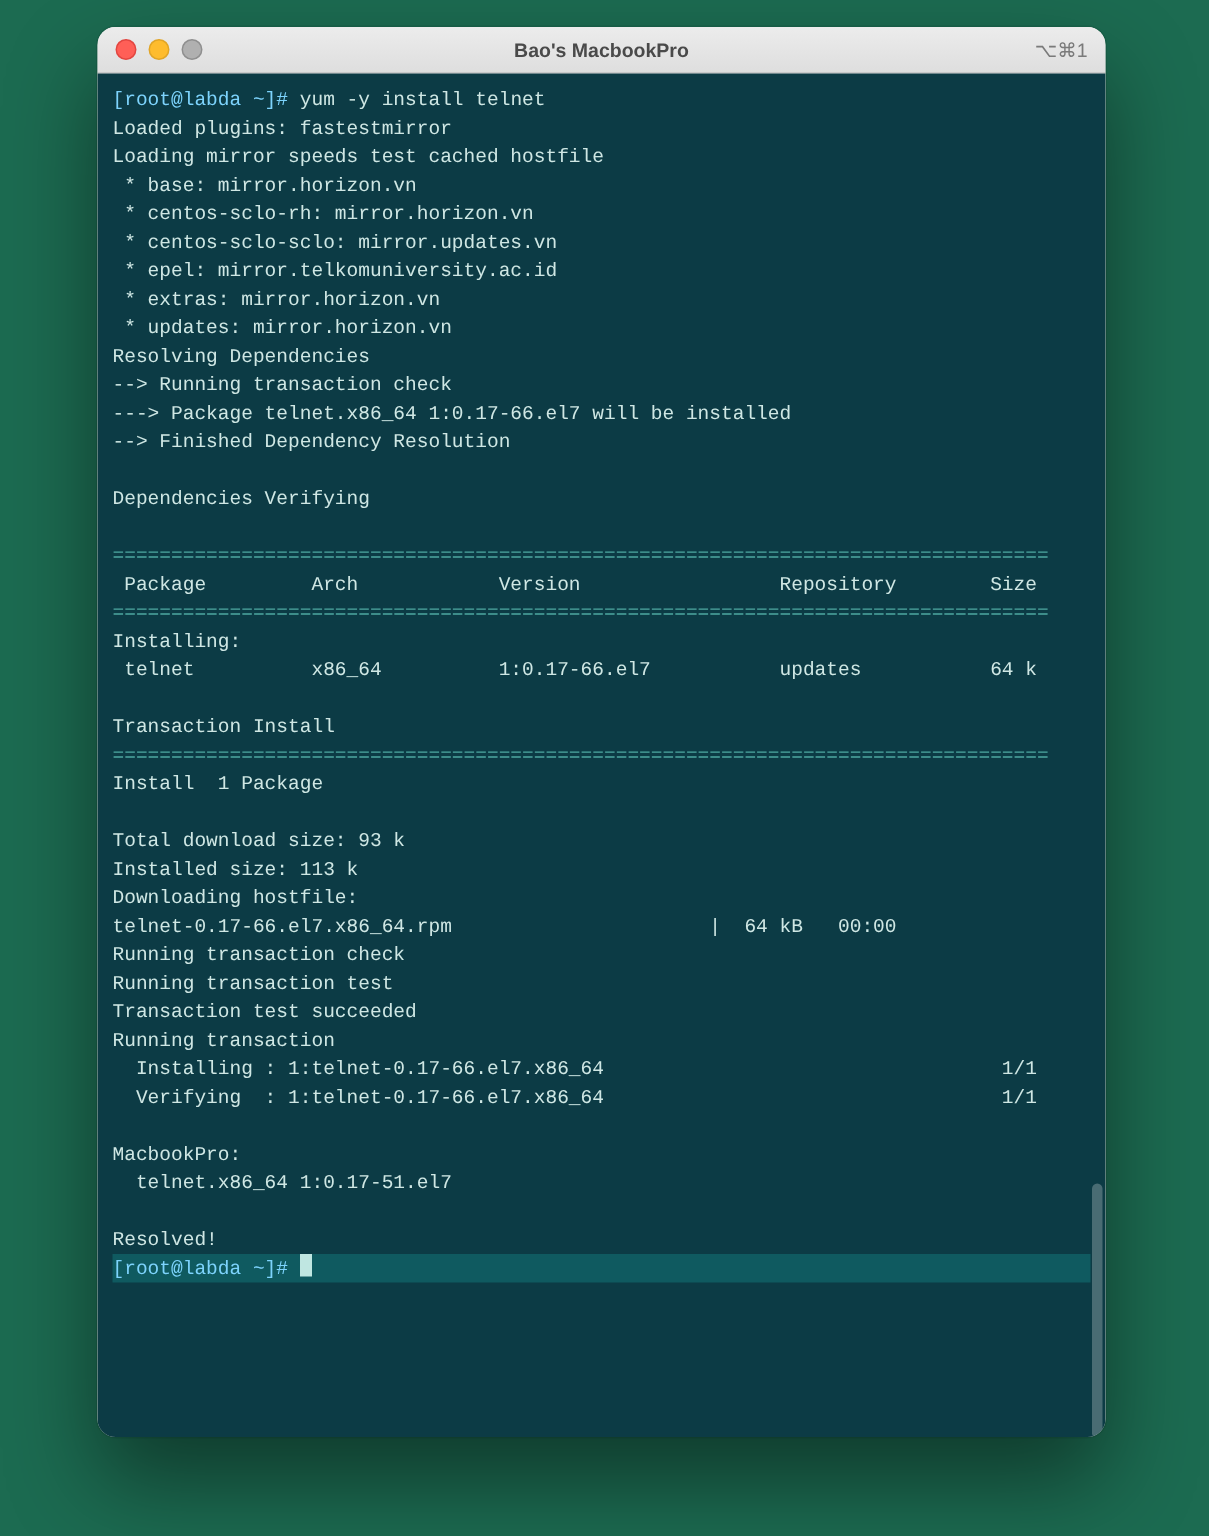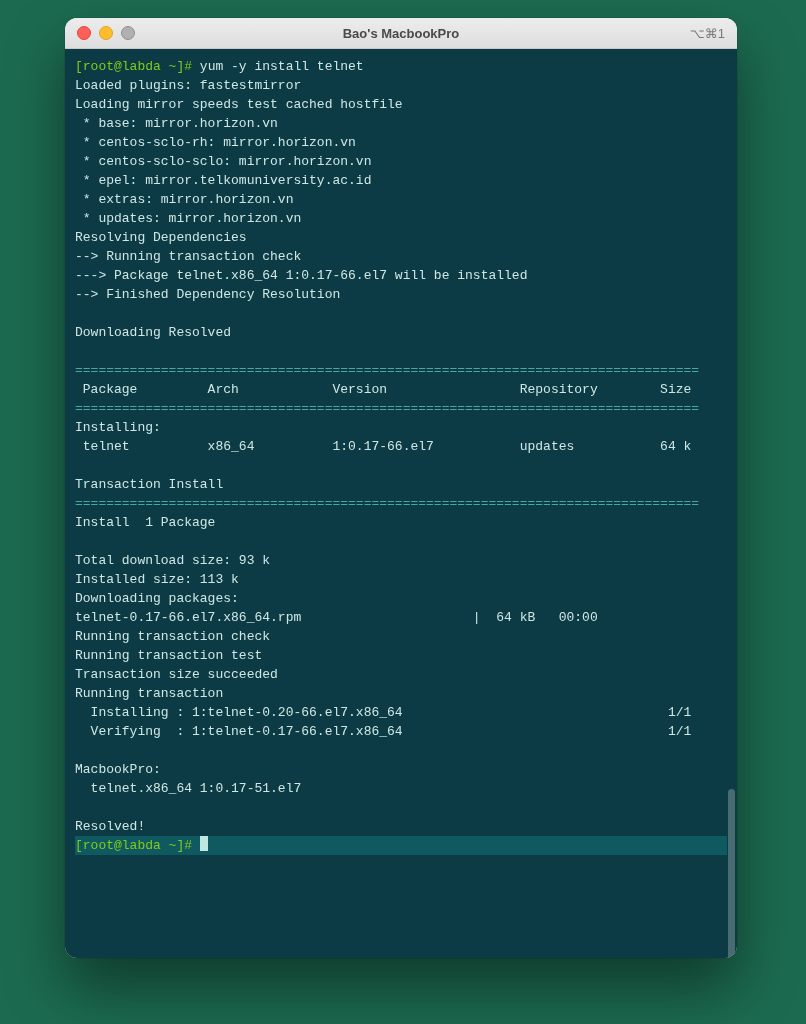--- a/index.html
+++ b/index.html
@@ -67,21 +67,21 @@
     color: #cfe7e4;
     font-family: "Menlo","Consolas","Courier New",monospace;
     font-size: 13px;
     line-height: 19px;
     padding: 8px 10px 8px 10px;
     white-space: pre;
     overflow: hidden;
     position: relative;
   }
   .terminal::-webkit-scrollbar { width: 10px; }
-  .prompt { color: #84cc16; }
+  .prompt { color: #7dd3fc; }
   .divider {
     color: #4da6a0;
     letter-spacing: 0;
   }
   .cursorline {
     background: #0f5a60;
     display: inline-block;
     width: 100%;
   }
   .cursorblock {
@@ -113,50 +113,50 @@
     </div>
     <div class="title">Bao's MacbookPro</div>
     <div class="shortcut">⌥⌘1</div>
   </div>
 
   <div class="terminal"><span class="prompt">[root@labda ~]#</span><span> yum -y install telnet</span>
 <span>Loaded plugins: fastestmirror</span>
 <span>Loading mirror speeds test cached hostfile</span>
 <span> * base: mirror.horizon.vn</span>
 <span> * centos-sclo-rh: mirror.horizon.vn</span>
-<span> * centos-sclo-sclo: mirror.horizon.vn</span>
+<span> * centos-sclo-sclo: mirror.updates.vn</span>
 <span> * epel: mirror.telkomuniversity.ac.id</span>
 <span> * extras: mirror.horizon.vn</span>
 <span> * updates: mirror.horizon.vn</span>
 <span>Resolving Dependencies</span>
 <span>--&gt; Running transaction check</span>
 <span>---&gt; Package telnet.x86_64 1:0.17-66.el7 will be installed</span>
 <span>--&gt; Finished Dependency Resolution</span>
 <span></span>
-<span>Downloading Resolved</span>
+<span>Dependencies Verifying</span>
 <span></span>
 <span class="divider">================================================================================</span>
 <span> Package         Arch            Version                 Repository        Size</span>
 <span class="divider">================================================================================</span>
 <span>Installing:</span>
 <span> telnet          x86_64          1:0.17-66.el7           updates           64 k</span>
 <span></span>
 <span>Transaction Install</span>
 <span class="divider">================================================================================</span>
 <span>Install  1 Package</span>
 <span></span>
 <span>Total download size: 93 k</span>
 <span>Installed size: 113 k</span>
-<span>Downloading packages:</span>
+<span>Downloading hostfile:</span>
 <span>telnet-0.17-66.el7.x86_64.rpm                      |  64 kB   00:00</span>
 <span>Running transaction check</span>
 <span>Running transaction test</span>
-<span>Transaction size succeeded</span>
+<span>Transaction test succeeded</span>
 <span>Running transaction</span>
-<span>  Installing : 1:telnet-0.20-66.el7.x86_64                                  1/1</span>
+<span>  Installing : 1:telnet-0.17-66.el7.x86_64                                  1/1</span>
 <span>  Verifying  : 1:telnet-0.17-66.el7.x86_64                                  1/1</span>
 <span></span>
 <span>MacbookPro:</span>
 <span>  telnet.x86_64 1:0.17-51.el7</span>
 <span></span>
 <span>Resolved!</span>
 <span class="cursorline"><span class="prompt">[root@labda ~]#</span><span> </span><span class="cursorblock"></span></span>
     <div class="scrollbar"></div>
   </div>
 </div>

